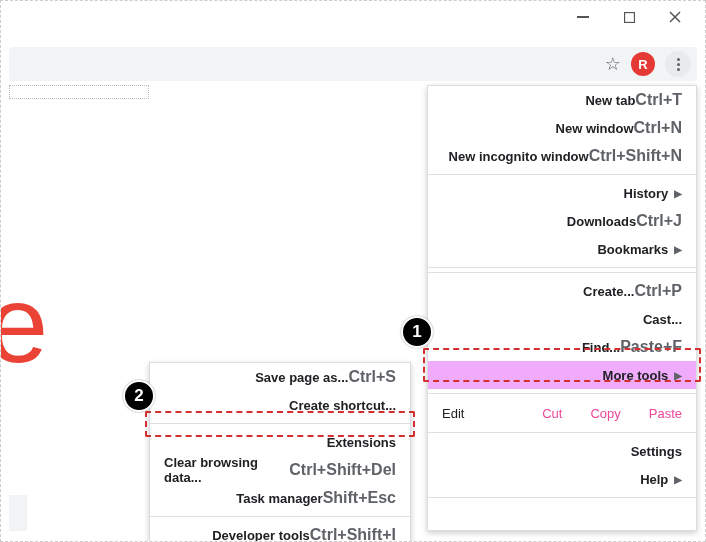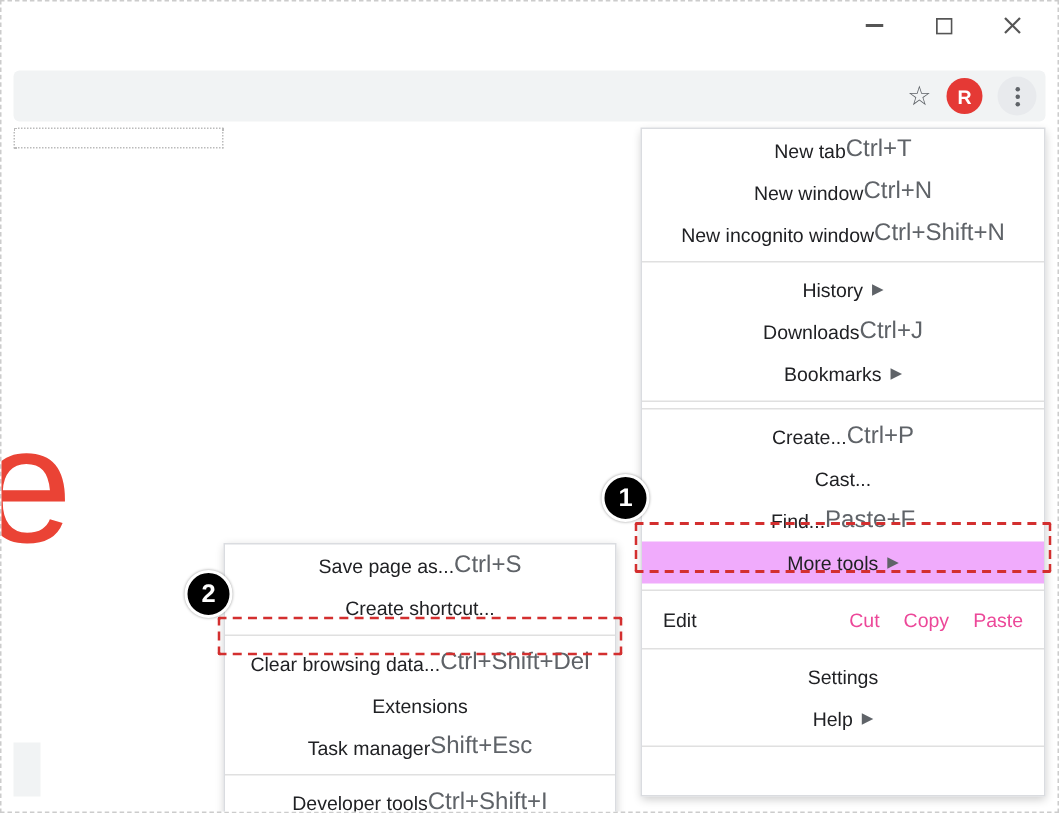--- a/index.html
+++ b/index.html
@@ -92,39 +92,40 @@
     font-size: 13px;
     color: #202124;
   }
   .menu.main {
     right: 8px; top: 84px;
     width: 270px;
   }
   .menu .row {
     display: flex;
     align-items: center;
-    justify-content: center;
+    justify-content: flex-end;
     padding: 6px 14px;
     height: 28px;
+    font-weight: bold;
   }
   .menu .row.hover { background: #f0abfc; }
   .menu .shortcut { color: #5f6368; font-size: 16px; }
   .menu .sep { height: 1px; background: #e0e0e0; margin: 4px 0; }
   .submenu-arrow { color: #5f6368; font-size: 10px; margin-left: 6px;}
   .zoom-row {
     display: flex; align-items: center; justify-content: space-between;
     padding: 6px 14px; height: 32px;
   }
   .zoom-controls {
     display: flex; align-items: center; gap: 12px; color: #5f6368;
   }
   .zoom-controls .pct { color:#202124; }
   .zoom-controls .full svg{display:block;}
   .edit-row {
-    display:flex; align-items:center; padding: 6px 14px; height: 30px; gap: 16px;
+    display:flex; align-items:center; padding: 6px 14px; height: 30px; gap: 28px;
   }
   .edit-row .label { flex: 0 0 auto; margin-right: auto;}
   .edit-row .btn { color:#ec4899; }
   
   .dashed-highlight {
     position: absolute;
     border: 2px dashed #d32f2f;
     border-radius: 2px;
     pointer-events: none;
   }
@@ -270,27 +271,27 @@
 <div class="menu sub">
   <div class="row">
     <span>Save page as...</span>
     <span class="shortcut">Ctrl+S</span>
   </div>
   <div class="row">
     <span>Create shortcut...</span>
   </div>
   <div class="sep"></div>
   <div class="row">
+    <span>Extensions</span>
+  </div>
+  <div class="row">
     <span>Clear browsing data...</span>
     <span class="shortcut">Ctrl+Shift+Del</span>
   </div>
   <div class="row">
-    <span>Extensions</span>
-  </div>
-  <div class="row">
     <span>Task manager</span>
     <span class="shortcut">Shift+Esc</span>
   </div>
   <div class="sep"></div>
   <div class="row">
     <span>Developer tools</span>
     <span class="shortcut">Ctrl+Shift+I</span>
   </div>
 </div>
 

